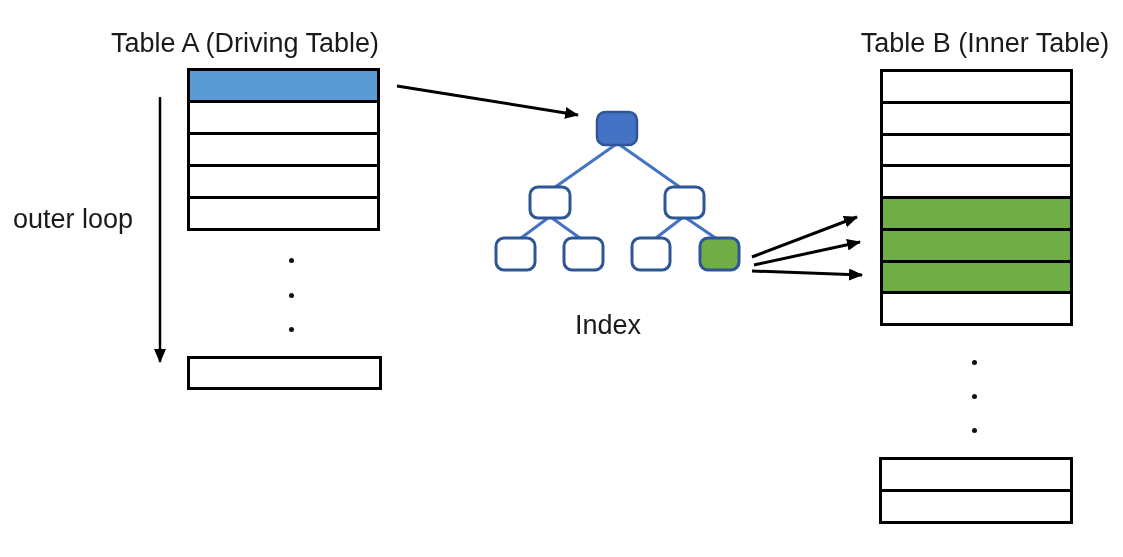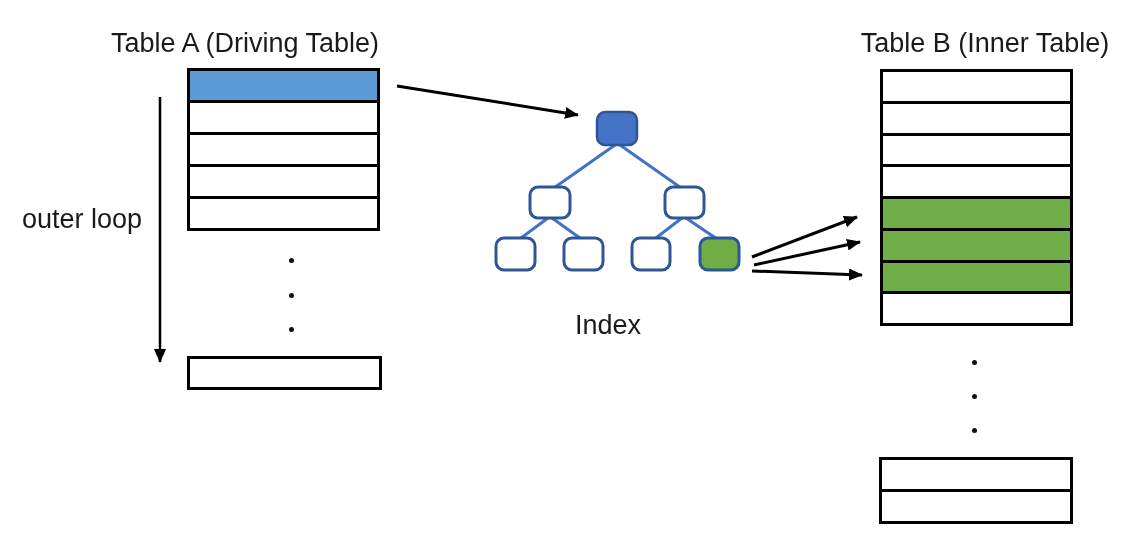--- a/index.html
+++ b/index.html
@@ -53,21 +53,21 @@
 <body>
 
 <div id="canvas">
 
   <div class="label" style="left:95px;top:27px;width:300px;">Table A (Driving Table)</div>
 
   <div class="label" style="left:835px;top:27px;width:300px;">Table B (Inner Table)</div>
 
   <div class="label" style="left:533px;top:309px;width:150px;">Index</div>
 
-  <div class="label" style="left:17px;top:203px;width:130px;">outer loop</div>
+  <div class="label" style="left:8px;top:203px;width:130px;">outer loop</div>
 
   <div class="dtable" style="left:187px;top:68px;width:193px;height:163px;">
       <div class="trow" style="background: rgb(91, 155, 213);"></div>
       <div class="trow" style="background: rgb(255, 255, 255);"></div>
       <div class="trow" style="background: rgb(255, 255, 255);"></div>
       <div class="trow" style="background: rgb(255, 255, 255);"></div>
       <div class="trow" style="background: rgb(255, 255, 255);"></div>
     </div>
 
   <div class="dots" style="left:289px;top:258px;height:74px;">

